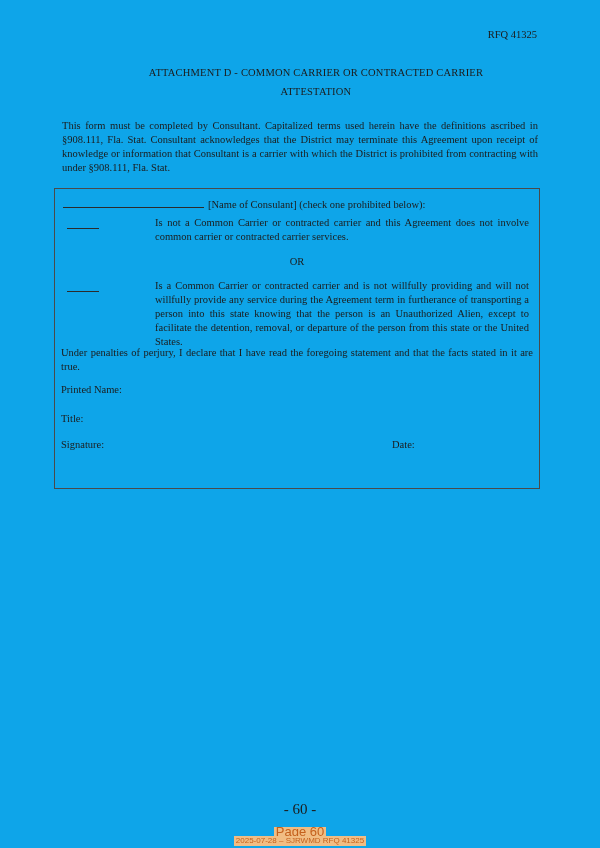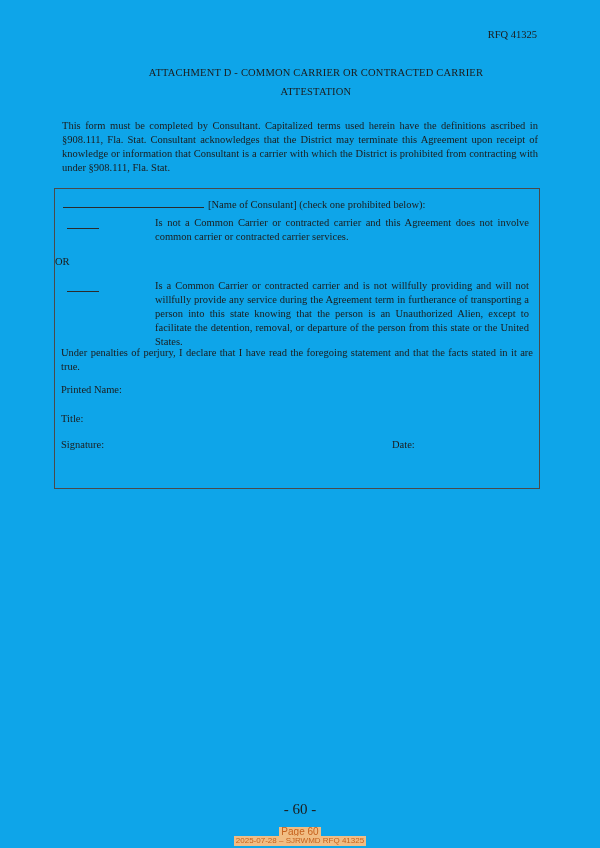--- a/index.html
+++ b/index.html
@@ -63,21 +63,21 @@
     border-bottom: 1px solid #2b2b2b;
     height: 11px;
     vertical-align: baseline;
   }
   .name-blank { width: 141px; margin-right: 4px; }
   .check-blank { width: 32px; flex: 0 0 32px; margin-top: 1px; }
   .statement { display: flex; align-items: flex-start; gap: 42px; }
   .stmt-1 { left: 12px; top: 27px; width: 462px; }
   .stmt-2 { left: 12px; top: 90px; width: 462px; }
   .stmt-text { margin-left: 14px; width: 426px; text-align: justify; }
-  .or-row { left: 0; top: 66px; width: 100%; }
+  .or-row { left: 0; top: 66px; width: 100%; text-align: center; }
   .perjury { left: 6px; top: 157px; width: 472px; text-align: justify; }
   .printed-row { left: 6px; top: 194px; }
   .title-row { left: 6px; top: 223px; }
   .sig-row { left: 0; top: 249px; width: 100%; }
   .sig-row .sig-label { position: absolute; left: 6px; top: 0; }
   .sig-row .date-label { position: absolute; left: 337px; top: 0; }
   .page-number {
     position: absolute;
     top: 803px;
     left: 0;
@@ -86,21 +86,21 @@
     font-size: 15px;
     line-height: 13px;
   }
   .footer-stamp {
     position: absolute;
     left: 0;
     width: 100%;
     text-align: center;
     font-family: "Liberation Sans", sans-serif;
   }
-  .stamp-line-1 { top: 827px; font-size: 10px; line-height: 9px; }
+  .stamp-line-1 { top: 827px; font-size: 13px; line-height: 9px; }
   .stamp-line-2 { top: 836px; font-size: 8px; line-height: 10px; }
   .hl {
     display: inline-block;
     background: var(--highlight-bg, #f1bd83);
     color: var(--highlight-text, #c4601c);
     padding: 0 2px;
   }
 </style>
 </head>
 <body>

